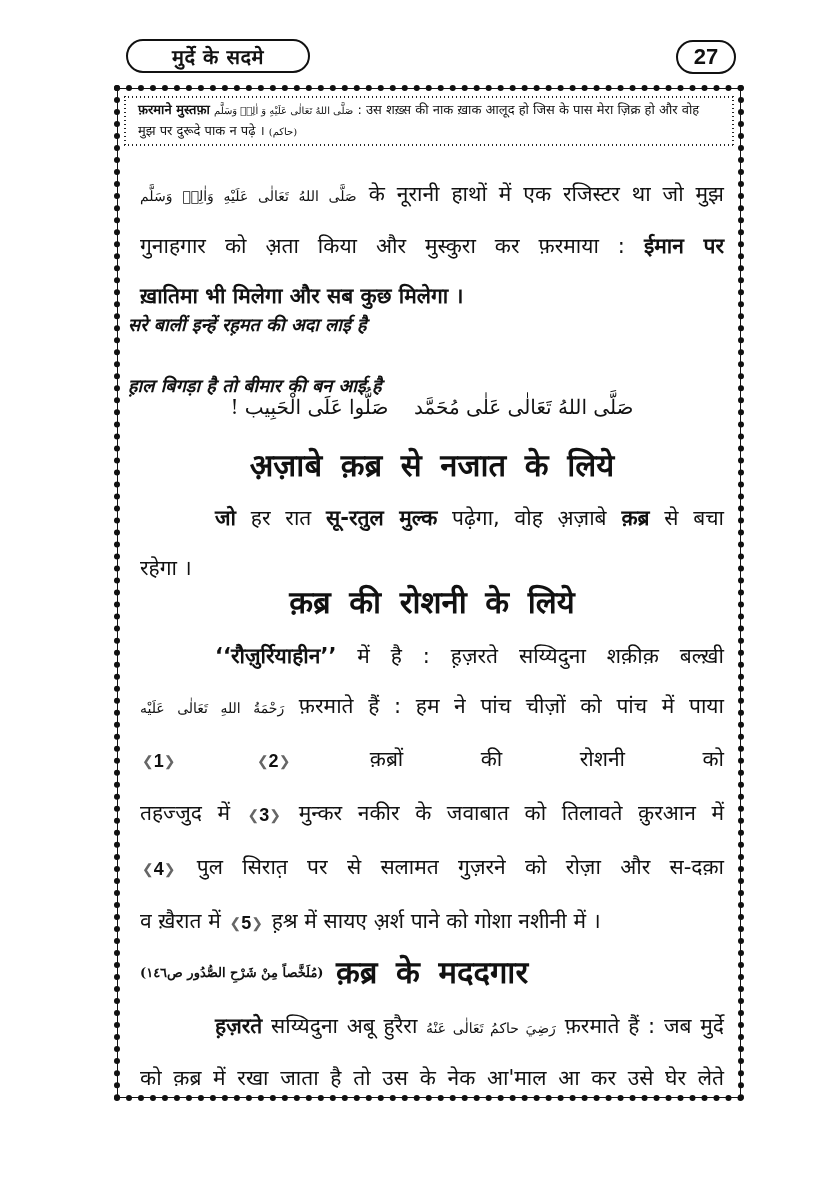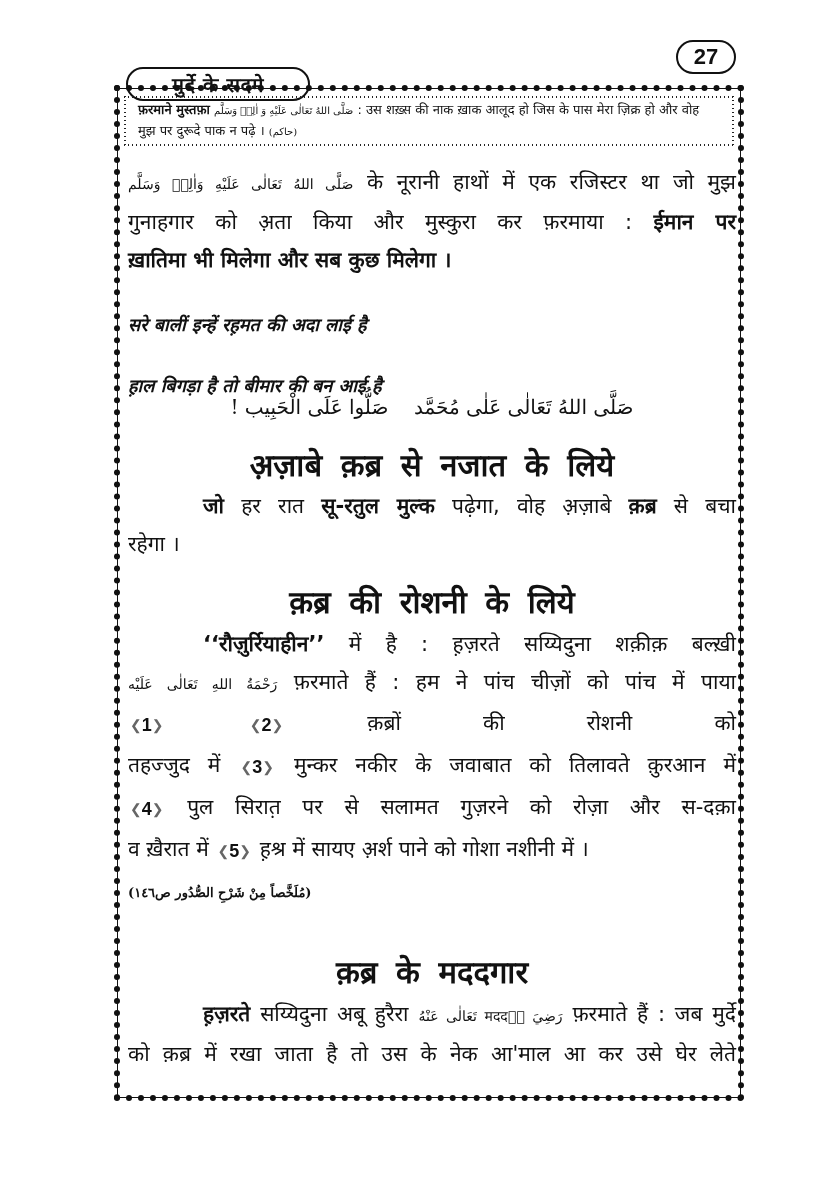--- a/index.html
+++ b/index.html
@@ -2,21 +2,21 @@
 <html><head>
 <meta charset="utf-8">
 <style>
   html, body { margin: 0; padding: 0; background: #ffffff; }
   body { width: 839px; height: 1191px; position: relative; overflow: hidden; font-family: "DejaVu Sans", sans-serif; color: #111; }
 
   .header-title {
     position: absolute; left: 126px; top: 39px; width: 180px; height: 30px;
     border: 2.5px solid #111; border-radius: 18px;
     display: flex; align-items: center; justify-content: center;
-    font-size: 20px; font-weight: bold; letter-spacing: 0.5px; margin-top: 28px;
+    font-size: 20px; font-weight: bold; letter-spacing: 0.5px;
   }
   .page-number {
     position: absolute; left: 676px; top: 40px; width: 56px; height: 30px;
     border: 2.5px solid #111; border-radius: 17px;
     display: flex; align-items: center; justify-content: center;
     font-family: "Liberation Sans", sans-serif; font-weight: bold; font-size: 22px;
   }
 
   
   .frame {
@@ -36,21 +36,21 @@
       repeating-linear-gradient(90deg, #222 0 1px, transparent 1px 4px) top left / 100% 2px no-repeat,
       repeating-linear-gradient(90deg, #222 0 1px, transparent 1px 4px) bottom left / 100% 2px no-repeat,
       repeating-linear-gradient(180deg, #222 0 1px, transparent 1px 4px) top left / 2px 100% no-repeat,
       repeating-linear-gradient(180deg, #222 0 1px, transparent 1px 4px) top right / 2px 100% no-repeat;
     font-size: 13px; line-height: 20px;
   }
   .notice .bold { font-weight: bold; }
   .arabic-small { font-family: "DejaVu Serif", serif; font-size: 10px; direction: rtl; unicode-bidi: isolate; text-align: right; }
 
   .content { position: absolute; left: 128px; width: 608px; }
-  .para { font-size: 21px; text-align: justify; text-align-last: justify; margin: 0; line-height: 38px; }
+  .para { font-size: 21px; text-align: justify; text-align-last: justify; margin: 12px; line-height: 38px; }
   .para.last { text-align-last: left; }
   .b { font-weight: bold; }
   .ar { font-family: "DejaVu Serif", serif; font-size: 14px; direction: rtl; unicode-bidi: isolate; }
 
   .heading { position: absolute; left: 128px; width: 608px; text-align: center; font-weight: bold; font-size: 31px; font-family: Liberation Mono, monospace; }
   .verse { position: absolute; left: 128px; width: 608px; font-style: italic; font-weight: bold; font-size: 18px; }
   .durood { position: absolute; left: 128px; width: 608px; text-align: center; font-family: "DejaVu Serif", serif; font-size: 20px; }
   .ref { font-family: "DejaVu Serif", serif; font-size: 13px; font-weight: bold; direction: rtl; unicode-bidi: isolate; }
 
   .marker {
@@ -170,17 +170,17 @@
   <p class="para last" style="line-height:30px;margin-top:4px;">
     <span class="ref">(مُلَخَّصاً مِنْ شَرْحِ الصُّدُور ص١٤٦)</span>
   </p>
 </div>
 
 <div class="heading" style="top:950px;">क़ब्र के मददगार</div>
 <div class="content" style="top:995px;">
   <p class="para" style="padding-left:75px;">
     <span class="b">ह़ज़रते</span>
     <span>सय्यिदुना अबू हुरैरा</span>
-    <span class="ar">رَضِيَ मददगُ تَعَالٰى عَنْهُ</span>
+    <span class="ar">رَضِيَ حاکمُ تَعَالٰى عَنْهُ</span>
     <span>फ़रमाते हैं : जब मुर्दे</span>
   </p>
   <p class="para">को क़ब्र में रखा जाता है तो उस के नेक आ'माल आ कर उसे घेर लेते</p>
 </div>
 
 </body></html>

